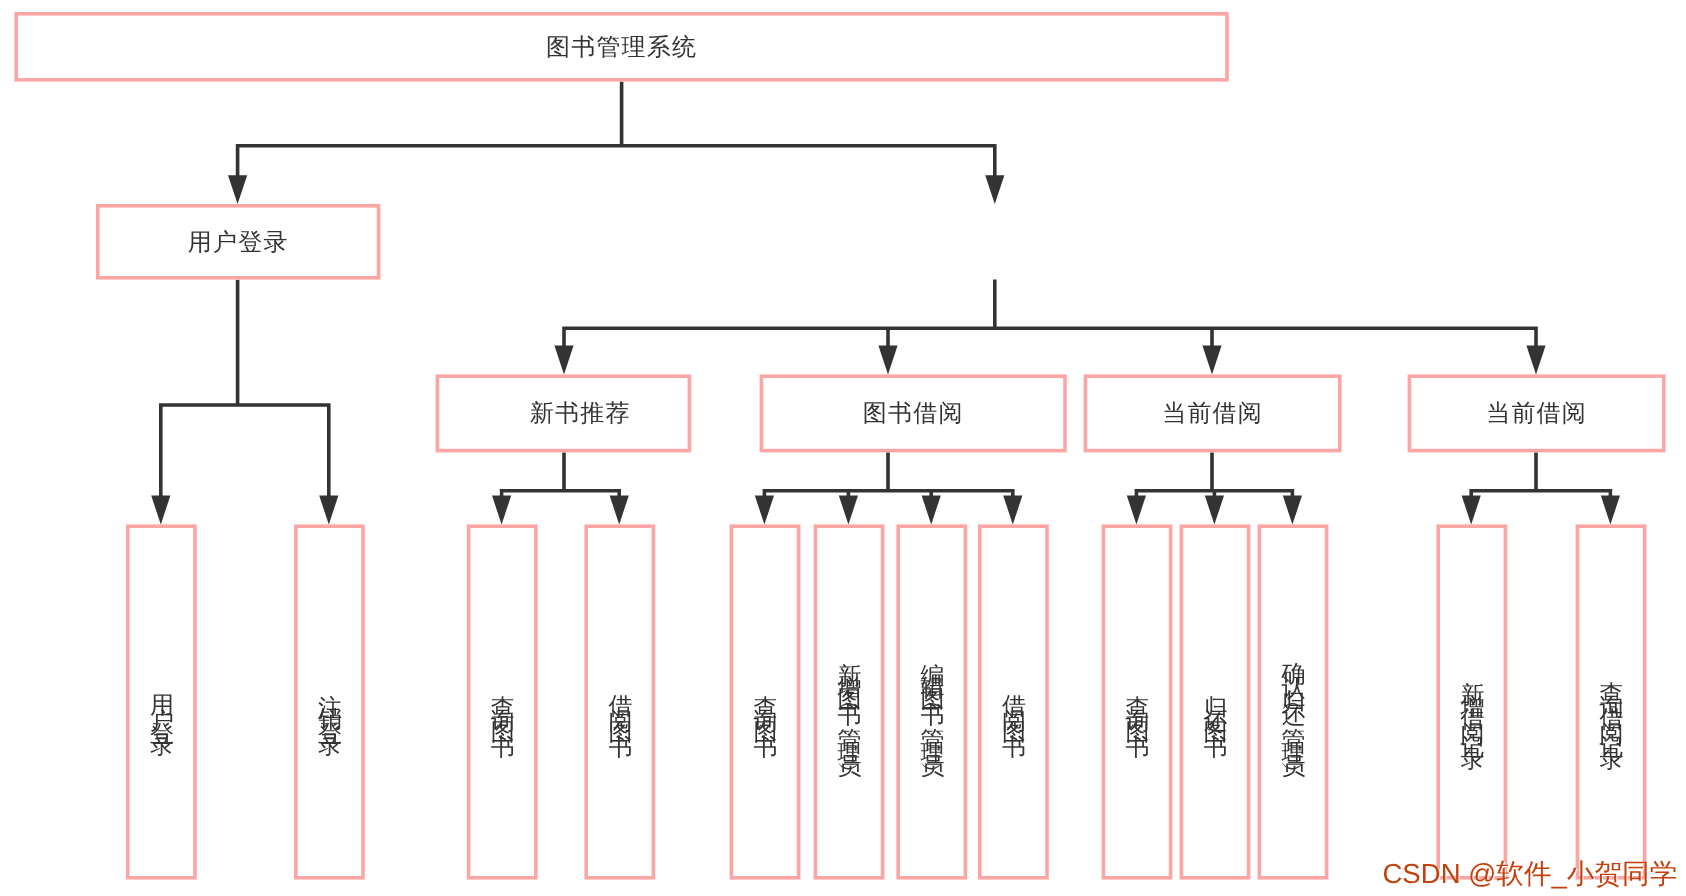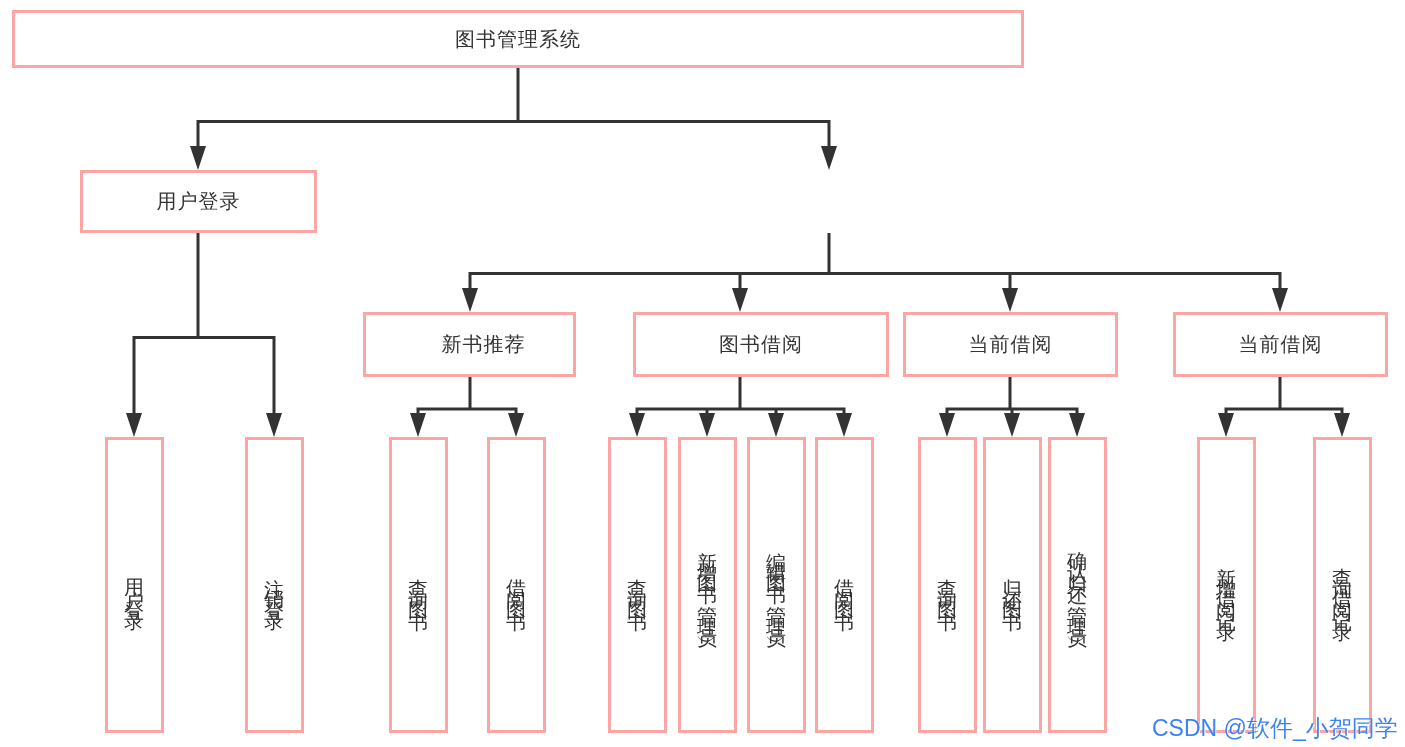--- a/index.html
+++ b/index.html
@@ -41,21 +41,21 @@
     letter-spacing: 11px;
     line-height: 1;
     white-space: nowrap;
   }
   .watermark {
     position: absolute;
     left: 1152px;
     top: 713px;
     z-index: 3;
     font-size: 23px;
-    color: #3b82f6;
+    color: #c2410c;
     text-shadow: 1px 1px 0 #ffffff;
     white-space: nowrap;
     text-align: right;
   }
   
   .n-root  { left: 12px;   top: 10px;  width: 1012px; height: 58px; }
   .n-l2a   { left: 80px;   top: 170px; width: 237px;  height: 63px; }
   .n-l2b   { left: 711px;  top: 170px; width: 237px;  height: 63px; }
   .n-l3a   { left: 363px;  top: 312px; width: 213px;  height: 65px; padding-left: 28px; }
   .n-l3b   { left: 633px;  top: 312px; width: 256px;  height: 65px; }

